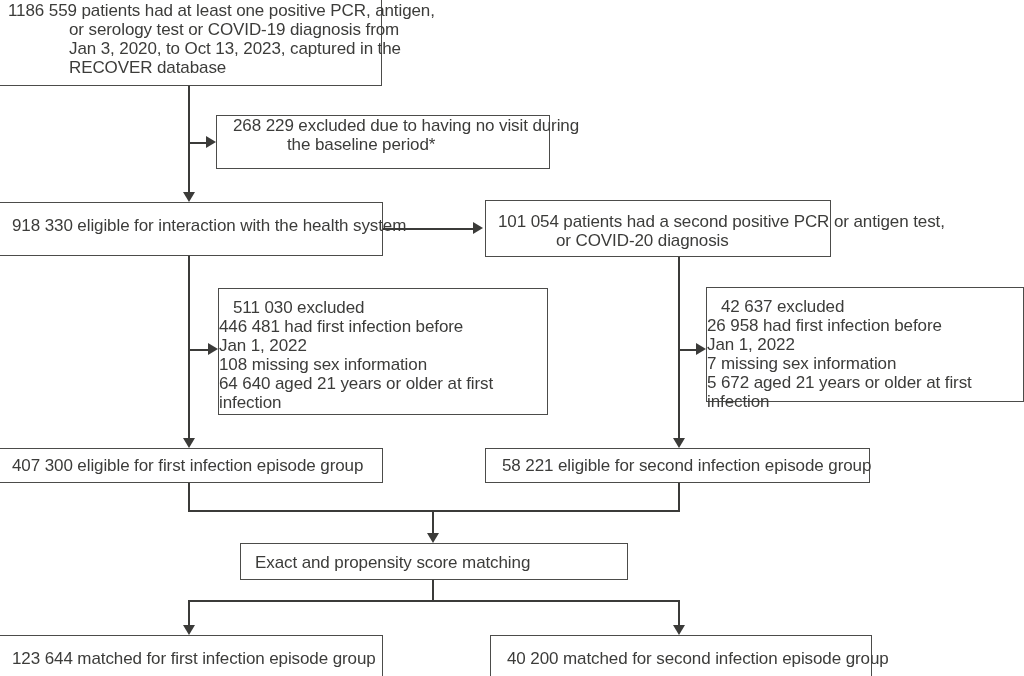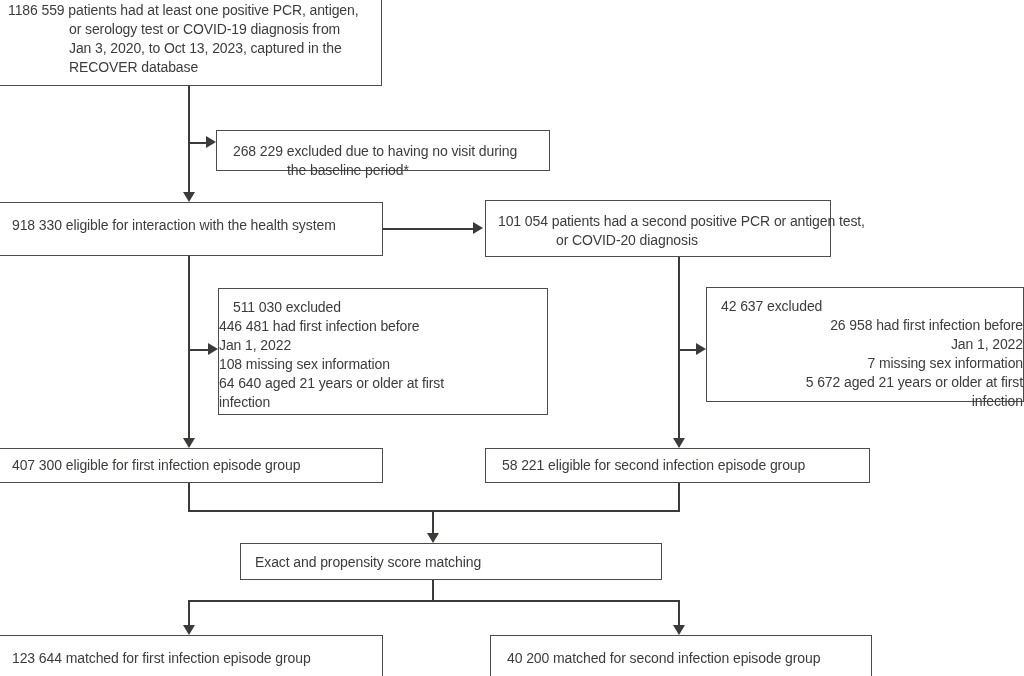--- a/index.html
+++ b/index.html
@@ -9,62 +9,62 @@
     --background: #ffffff;
   }
   * { margin:0; padding:0; box-sizing:border-box; }
   html,body { background:#fff; }
   .figure {
     position:relative;
     width:1024px; height:676px;
     overflow:hidden;
     background:var(--background);
     font-family:"Liberation Sans","DejaVu Sans",sans-serif;
-    font-size:14px;
+    font-size:17px;
     color:var(--text);
     letter-spacing:-0.1px;
   }
   .box {
     position:absolute;
     background:var(--background);
     border:1.5px solid var(--border);
   }
   .ln { white-space:nowrap; line-height:19px; }
 
   
   .box-a  { left:-5px;  top:-6px;  width:387px; height:92px;  padding-top:6px; }
   .box-a .ln { padding-left:12px; }
   .box-a .cont { padding-left:73px; }
 
-  .box-x1 { left:216px; top:130px; width:334px; height:41px;  padding-top:11px; }
+  .box-x1 { left:216px; top:115px; width:334px; height:54px;  }
   .box-x1 .ln { padding-left:16px; }
   .box-x1 .cont { padding-left:70px; }
 
   .box-b  { left:-5px;  top:202px; width:388px; height:54px;  padding-top:13px; }
   .box-b .ln { padding-left:16px; }
 
   .box-c  { left:485px; top:200px; width:346px; height:57px;  padding-top:11px; }
   .box-c .ln { padding-left:12px; }
   .box-c .cont { padding-left:70px; }
 
   .box-x2 { left:218px; top:288px; width:330px; height:127px; padding-top:9px; }
   .box-x2 .ln { padding-left:14px; }
   .box-x2 .cont { padding-left:0; text-align:left; }
 
   .box-x3 { left:706px; top:287px; width:318px; height:115px; padding-top:9px; }
   .box-x3 .ln { padding-left:14px; }
-  .box-x3 .cont { padding-left:0; text-align:right; }
+  .box-x3 .cont { padding-left:0; text-align:left; }
 
   .box-d  { left:-5px;  top:448px; width:388px; height:35px;  padding-top:7px; }
   .box-d .ln { padding-left:16px; }
 
   .box-e  { left:485px; top:448px; width:385px; height:35px;  padding-top:7px; }
   .box-e .ln { padding-left:16px; }
 
-  .box-m  { left:240px; top:543px; width:422px; height:37px;  padding-top:9px; }
+  .box-m  { left:240px; top:543px; width:388px; height:37px;  padding-top:9px; }
   .box-m .ln { padding-left:14px; }
 
   .box-f  { left:-5px;  top:635px; width:388px; height:45px;  padding-top:13px; }
   .box-f .ln { padding-left:16px; }
 
   .box-g  { left:490px; top:635px; width:382px; height:45px;  padding-top:13px; }
   .box-g .ln { padding-left:16px; }
 
   
   .cline { position:absolute; background:var(--line); }

